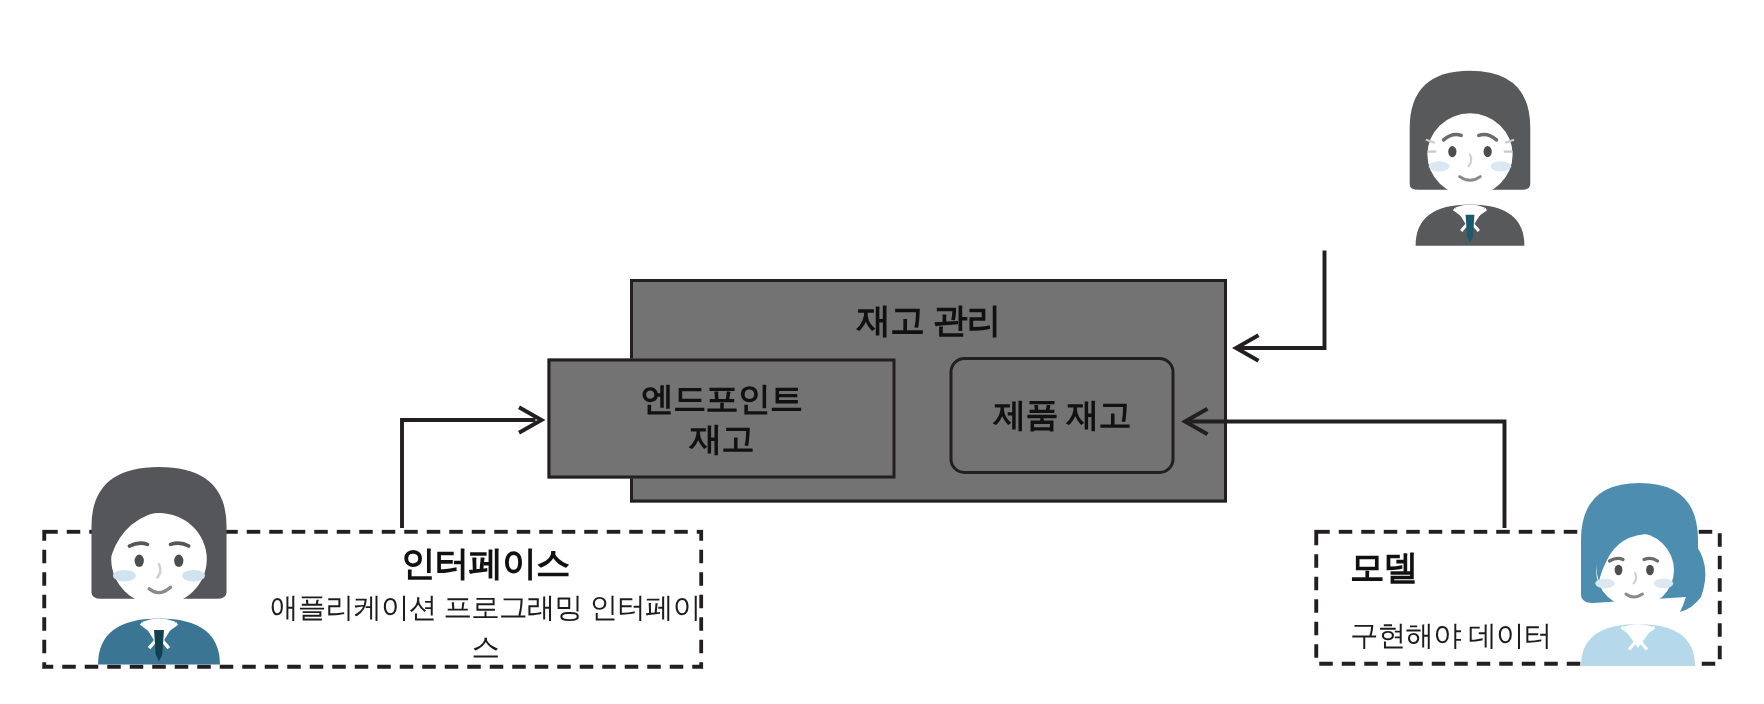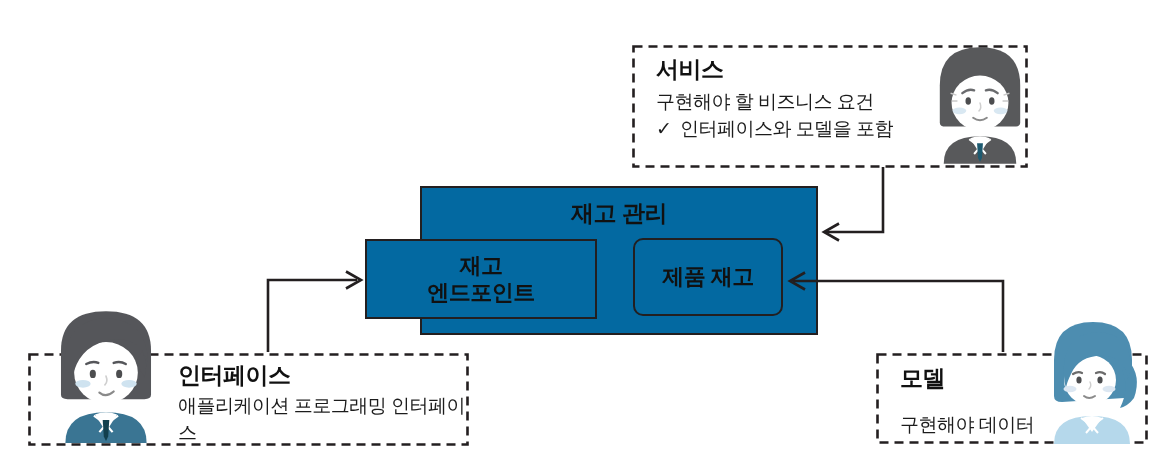--- a/index.html
+++ b/index.html
@@ -12,21 +12,21 @@
     height: 469px;
     background: #ffffff;
     overflow: hidden;
   }
 
   
   .dashed-box { position: absolute; z-index: 1; }
   .dashed-box svg.dash-border { position: absolute; left: 0; top: 0; }
 
   
-  .solid-box { position: absolute; border: 2.6px solid #231f20; background: #0369a1; }
+  .solid-box { position: absolute; border: 2.6px solid #231f20; background: #737373; }
 
   .title-lg { font-size: 23px; font-weight: bold; color: #111; letter-spacing: -0.5px; }
   .body-txt { font-size: 19px; color: #1c1c1c; letter-spacing: -0.5px; line-height: 1.42; }
 
   
   .service-content { position: absolute; left: 24px; top: 9px; z-index: 2; }
   .service-content .title-lg { margin-bottom: 4px; }
   .check-row { display: flex; align-items: baseline; gap: 8px; }
   .check-glyph { font-size: 19px; color: #1c1c1c; }
 
@@ -41,49 +41,36 @@
   .endpoint-box .title-lg { font-size: 22px; line-height: 1.25; }
 
   .product-box {
     left: 633px; top: 238px; width: 150px; height: 78px; z-index: 2;
     border-radius: 10px;
     display: flex; align-items: center; justify-content: center;
   }
   .product-box .title-lg { font-size: 22px; }
 
   
-  .interface-content { position: absolute; left: 150px; top: 7px; z-index: 2; }
+  .interface-content { position: absolute; left: 150px; top: 7px; z-index: 2; text-align: center; }
   .interface-content .title-lg { margin-bottom: 2px; }
 
   
   .model-content { position: absolute; left: 24px; top: 10px; z-index: 2; }
   .model-content .title-lg { margin-bottom: 18px; }
 
   .avatar { position: absolute; z-index: 3; }
 
   .arrow-layer { position: absolute; left: 0; top: 0; z-index: 4; pointer-events: none; }
 </style>
 </head>
 <body>
 
 <div class="canvas">
 
-  <div class="dashed-box" style="left:632px; top:45px; width:396px; height:123px;">
-    <svg class="dash-border" width="396" height="123">
-      <rect x="1.5" y="1.5" width="393" height="120" fill="none" stroke="#231f20" stroke-width="2.6" stroke-dasharray="9 6"></rect>
-    </svg>
-    <div class="service-content">
-      <div class="title-lg">서비스</div>
-      <div class="body-txt">구현해야 할 비즈니스 요건</div>
-      <div class="check-row">
-        <span class="check-glyph">✓</span>
-        <span class="body-txt">인터페이스와 모델을 포함</span>
-      </div>
-    </div>
-  </div>
 
   <svg class="avatar" style="left:930px; top:44px;" width="100" height="120" viewBox="0 0 102 122">
     <path d="M10 80 L10 42 Q10 3 51 3 Q92 3 92 42 L92 80 Q92 84 86 84 L16 84 Q10 84 10 80 Z" fill="#58595b"></path>
     <ellipse cx="51" cy="60" rx="29" ry="28" fill="#ffffff"></ellipse>
     <path d="M27 52 l-6 -2 M28 58 l-6 0 M75 52 l6 -2 M74 58 l6 0" stroke="#c9c9c9" stroke-width="1.5" fill="none"></path>
     <path d="M33 50 q6 -5 12 -3" stroke="#6a6b6e" stroke-width="2.4" fill="none" stroke-linecap="round"></path>
     <path d="M57 47 q6 -2 12 3" stroke="#6a6b6e" stroke-width="2.4" fill="none" stroke-linecap="round"></path>
     <ellipse cx="39" cy="58" rx="2.8" ry="3.8" fill="#4c4d4f"></ellipse>
     <ellipse cx="63" cy="58" rx="2.8" ry="3.8" fill="#4c4d4f"></ellipse>
     <ellipse cx="30" cy="68" rx="7" ry="3.5" fill="#d9e8f2"></ellipse>
@@ -96,22 +83,22 @@
     <path d="M62 97 L51 105 L57 112" stroke="#ffffff" stroke-width="2" fill="none"></path>
     <path d="M48 101 L54 101 L53 116 L51 120 L49 116 Z" fill="#1d5a70"></path>
   </svg>
 
   <div class="solid-box center-box">
     <div class="center-title title-lg">재고 관리</div>
   </div>
 
   <div class="solid-box endpoint-box">
     <div class="title-lg">
+      <div>엔드포인트</div>
       <div>재고</div>
-      <div>엔드포인트</div>
     </div>
   </div>
 
   <div class="solid-box product-box">
     <div class="title-lg">제품 재고</div>
   </div>
 
   <div class="dashed-box" style="left:28px; top:353px; width:441px; height:93px;">
     <svg class="dash-border" width="441" height="93">
       <rect x="1.5" y="1.5" width="438" height="90" fill="none" stroke="#231f20" stroke-width="2.6" stroke-dasharray="9 6"></rect>

